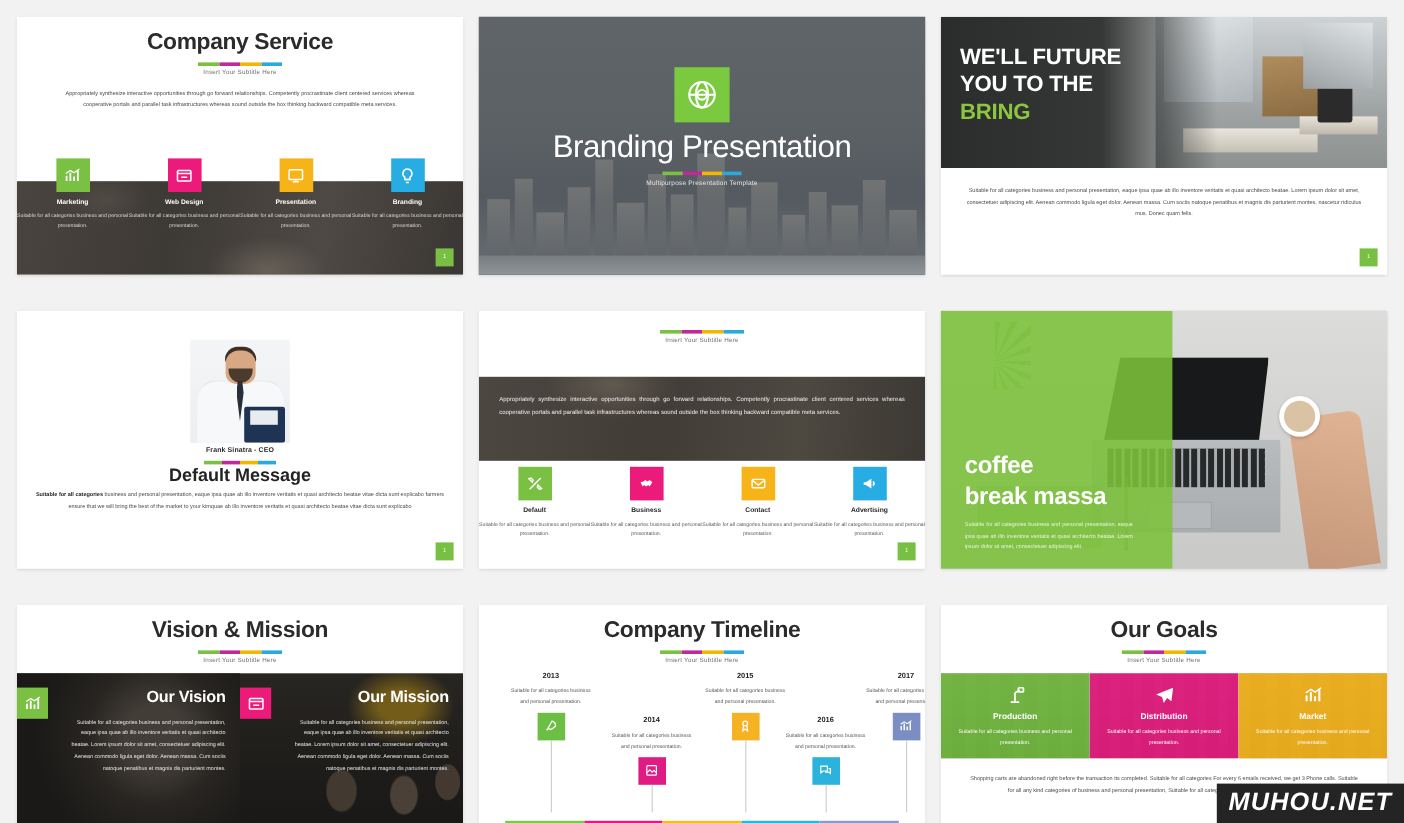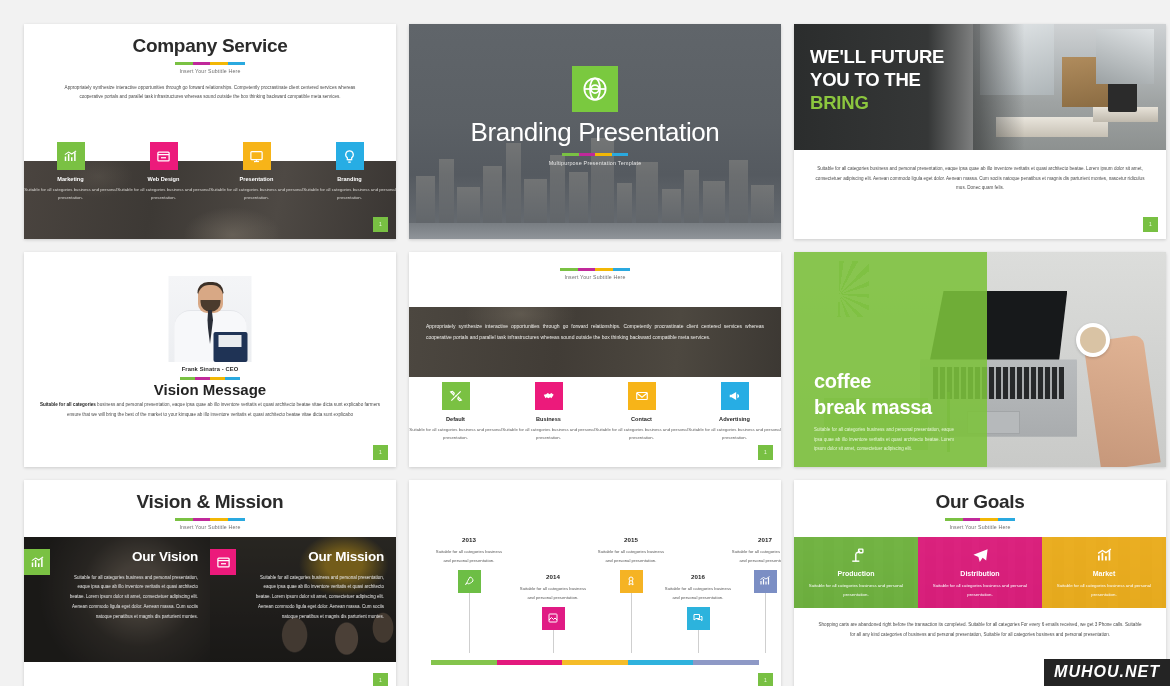--- a/index.html
+++ b/index.html
@@ -5,25 +5,25 @@
   * { box-sizing: border-box; margin: 0; padding: 0; }
   html, body {
     width: 1170px; height: 686px;
     background: #f2f2f2;
     font-family: "Liberation Sans", sans-serif;
     overflow: hidden;
   }
   #grid {
     position: relative;
     width: 1170px; height: 686px;
-    padding: 24px;
+    padding: 14px;
     display: grid;
     grid-template-columns: 372px 372px 372px;
     grid-template-rows: 215px 215px 215px;
-    gap: 13px 13px;
+    gap: 30px 13px;
   }
   .slide {
     position: relative;
     width: 372px; height: 215px;
     background: #ffffff;
     overflow: hidden;
     box-shadow: 0 1px 3px rgba(0,0,0,0.16);
   }
   .pagebadge {
     position: absolute; right: 8px; bottom: 7px;
@@ -415,21 +415,21 @@
   .s9-body {
     position: absolute; left: 0; right: 0; top: 140px; padding: 0 22px;
     text-align: center; font-size: 4.6px; line-height: 2.1; color: #4c4c4c;
   }
 
   
   #watermark {
     position: absolute; right: 0; bottom: 0; z-index: 60;
     background: #242424; color: #ffffff;
     font-family: "Liberation Sans", sans-serif;
-    font-size: 16px; font-weight: bold; font-style: italic;
+    font-size: 21px; font-weight: bold; font-style: italic;
     letter-spacing: 1px;
     padding: 4px 10px 5px;
   }
 </style>
 </head>
 <body>
 
 <div id="grid">
 
   <div class="slide">
@@ -563,21 +563,21 @@
     </div>
     <div class="s4-name">Frank Sinatra - CEO</div>
     <div style="position:absolute;left:0;right:0;top:120px">
       <div class="divider s4-div">
         <i class="d1"></i>
         <i class="d2"></i>
         <i class="d3"></i>
         <i class="d4"></i>
       </div>
     </div>
-    <div class="s4-title">Vision Message</div>
+    <div class="s4-title">Default Message</div>
     <div class="s4-body">
       <b>Suitable for all categories</b><span> business and personal presentation, eaque ipsa quae ab illo inventore veritatis et quasi architecto beatae vitae dicta sunt explicabo farmers ensure that we will bring the best of the market to your kimquae ab illo inventore veritatis et quasi architecto beatae vitae dicta sunt explicabo</span>
     </div>
     <div class="pagebadge">1</div>
   </div>
 
   <div class="slide">
     <div class="title-wrap">
       <div class="divider">
         <i class="d1"></i>
@@ -698,20 +698,30 @@
           </div>
           <div class="s7-h">Our Mission</div>
           <div class="s7-p">Suitable for all categories business and personal presentation, eaque ipsa quae ab illo inventore veritatis et quasi architecto beatae. Lorem ipsum dolor sit amet, consectetuer adipiscing elit. Aenean commodo ligula eget dolor. Aenean massa. Cum sociis natoque penatibus et magnis dis parturient montes.</div>
         </div>
       </div>
     </div>
     <div class="pagebadge">1</div>
   </div>
 
   <div class="slide">
+    <div class="title-wrap">
+      <div class="slide-title">Company Timeline</div>
+      <div class="divider">
+        <i class="d1"></i>
+        <i class="d2"></i>
+        <i class="d3"></i>
+        <i class="d4"></i>
+      </div>
+      <div class="subtitle">Insert Your Subtitle Here</div>
+    </div>
     <div class="s8-wrap">
 
       <div class="s8-item" style="left:24px; top:4px">
         <div class="s8-year">2013</div>
         <div class="s8-txt">Suitable for all categories business and personal presentation.</div>
         <div class="s8-ico tc1">
           <svg width="12" height="12" viewBox="0 0 24 24" fill="none" stroke="#fff" stroke-width="2">
             <path d="M14 4c4 1 6 4 6 8-3 3-6 5-9 6l-3-3c1-3 3-6 6-11z"></path>
               <path d="M8 15l-3 4 4-3"></path>
           </svg>

